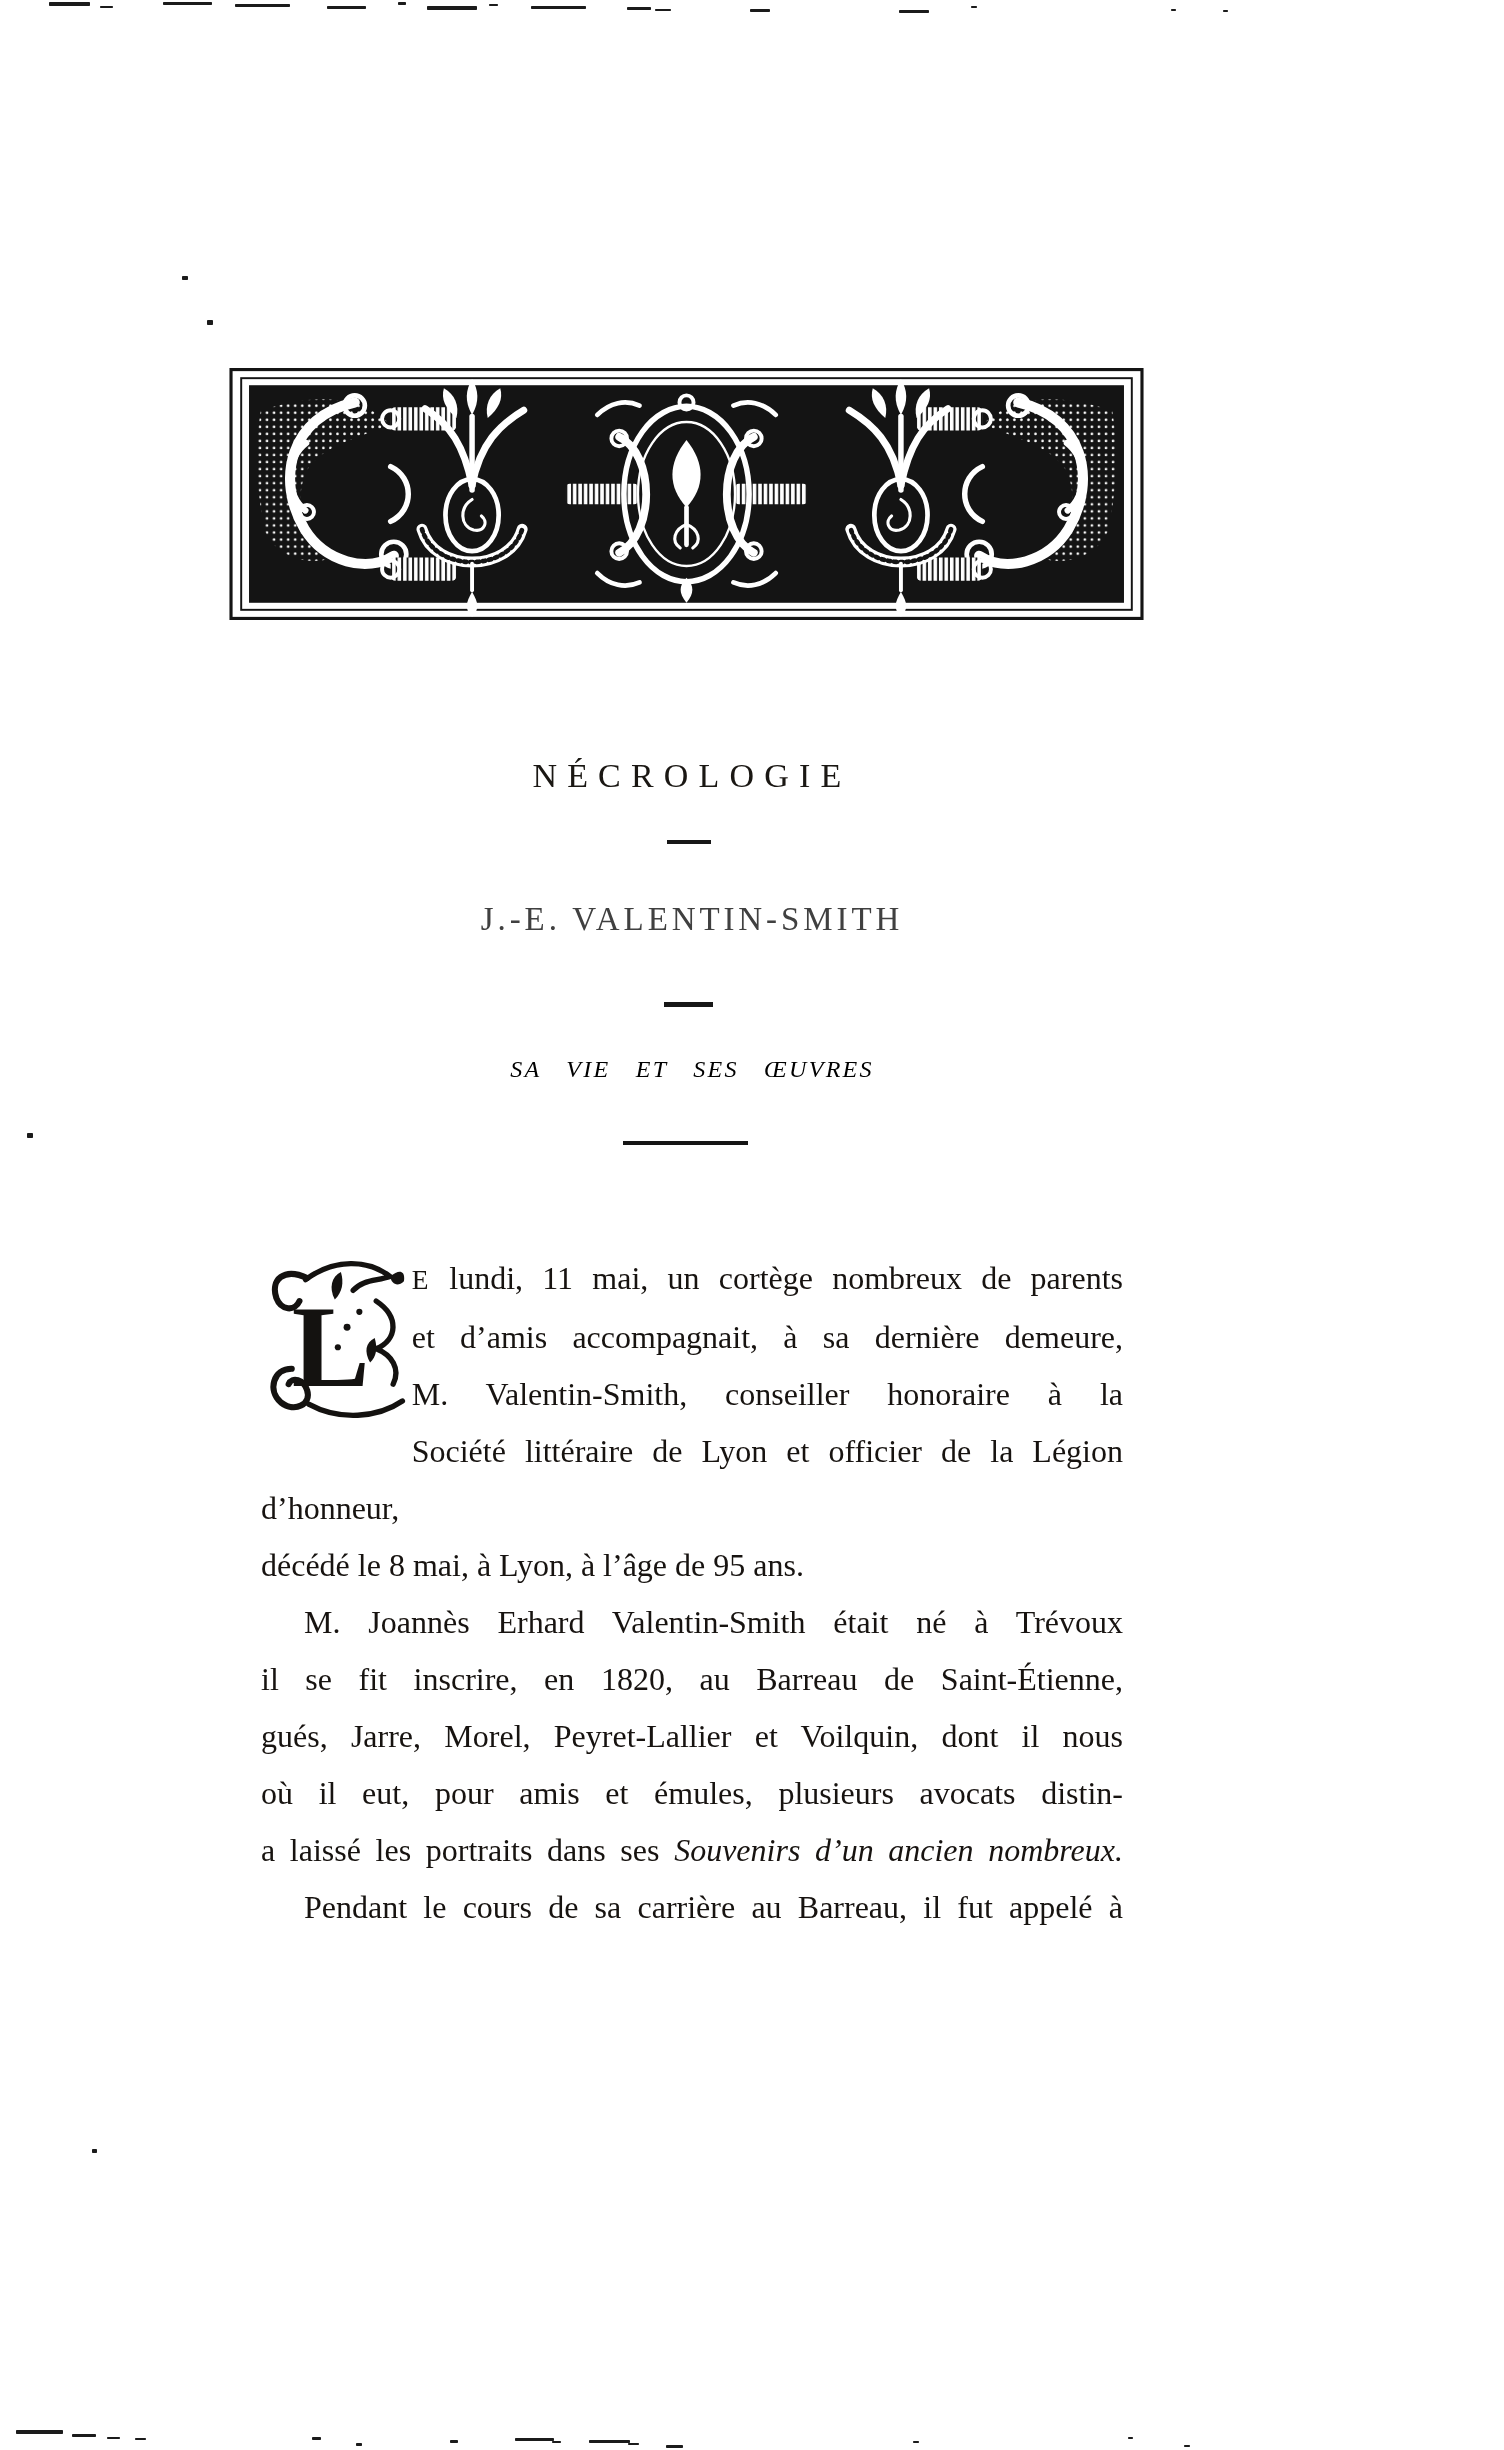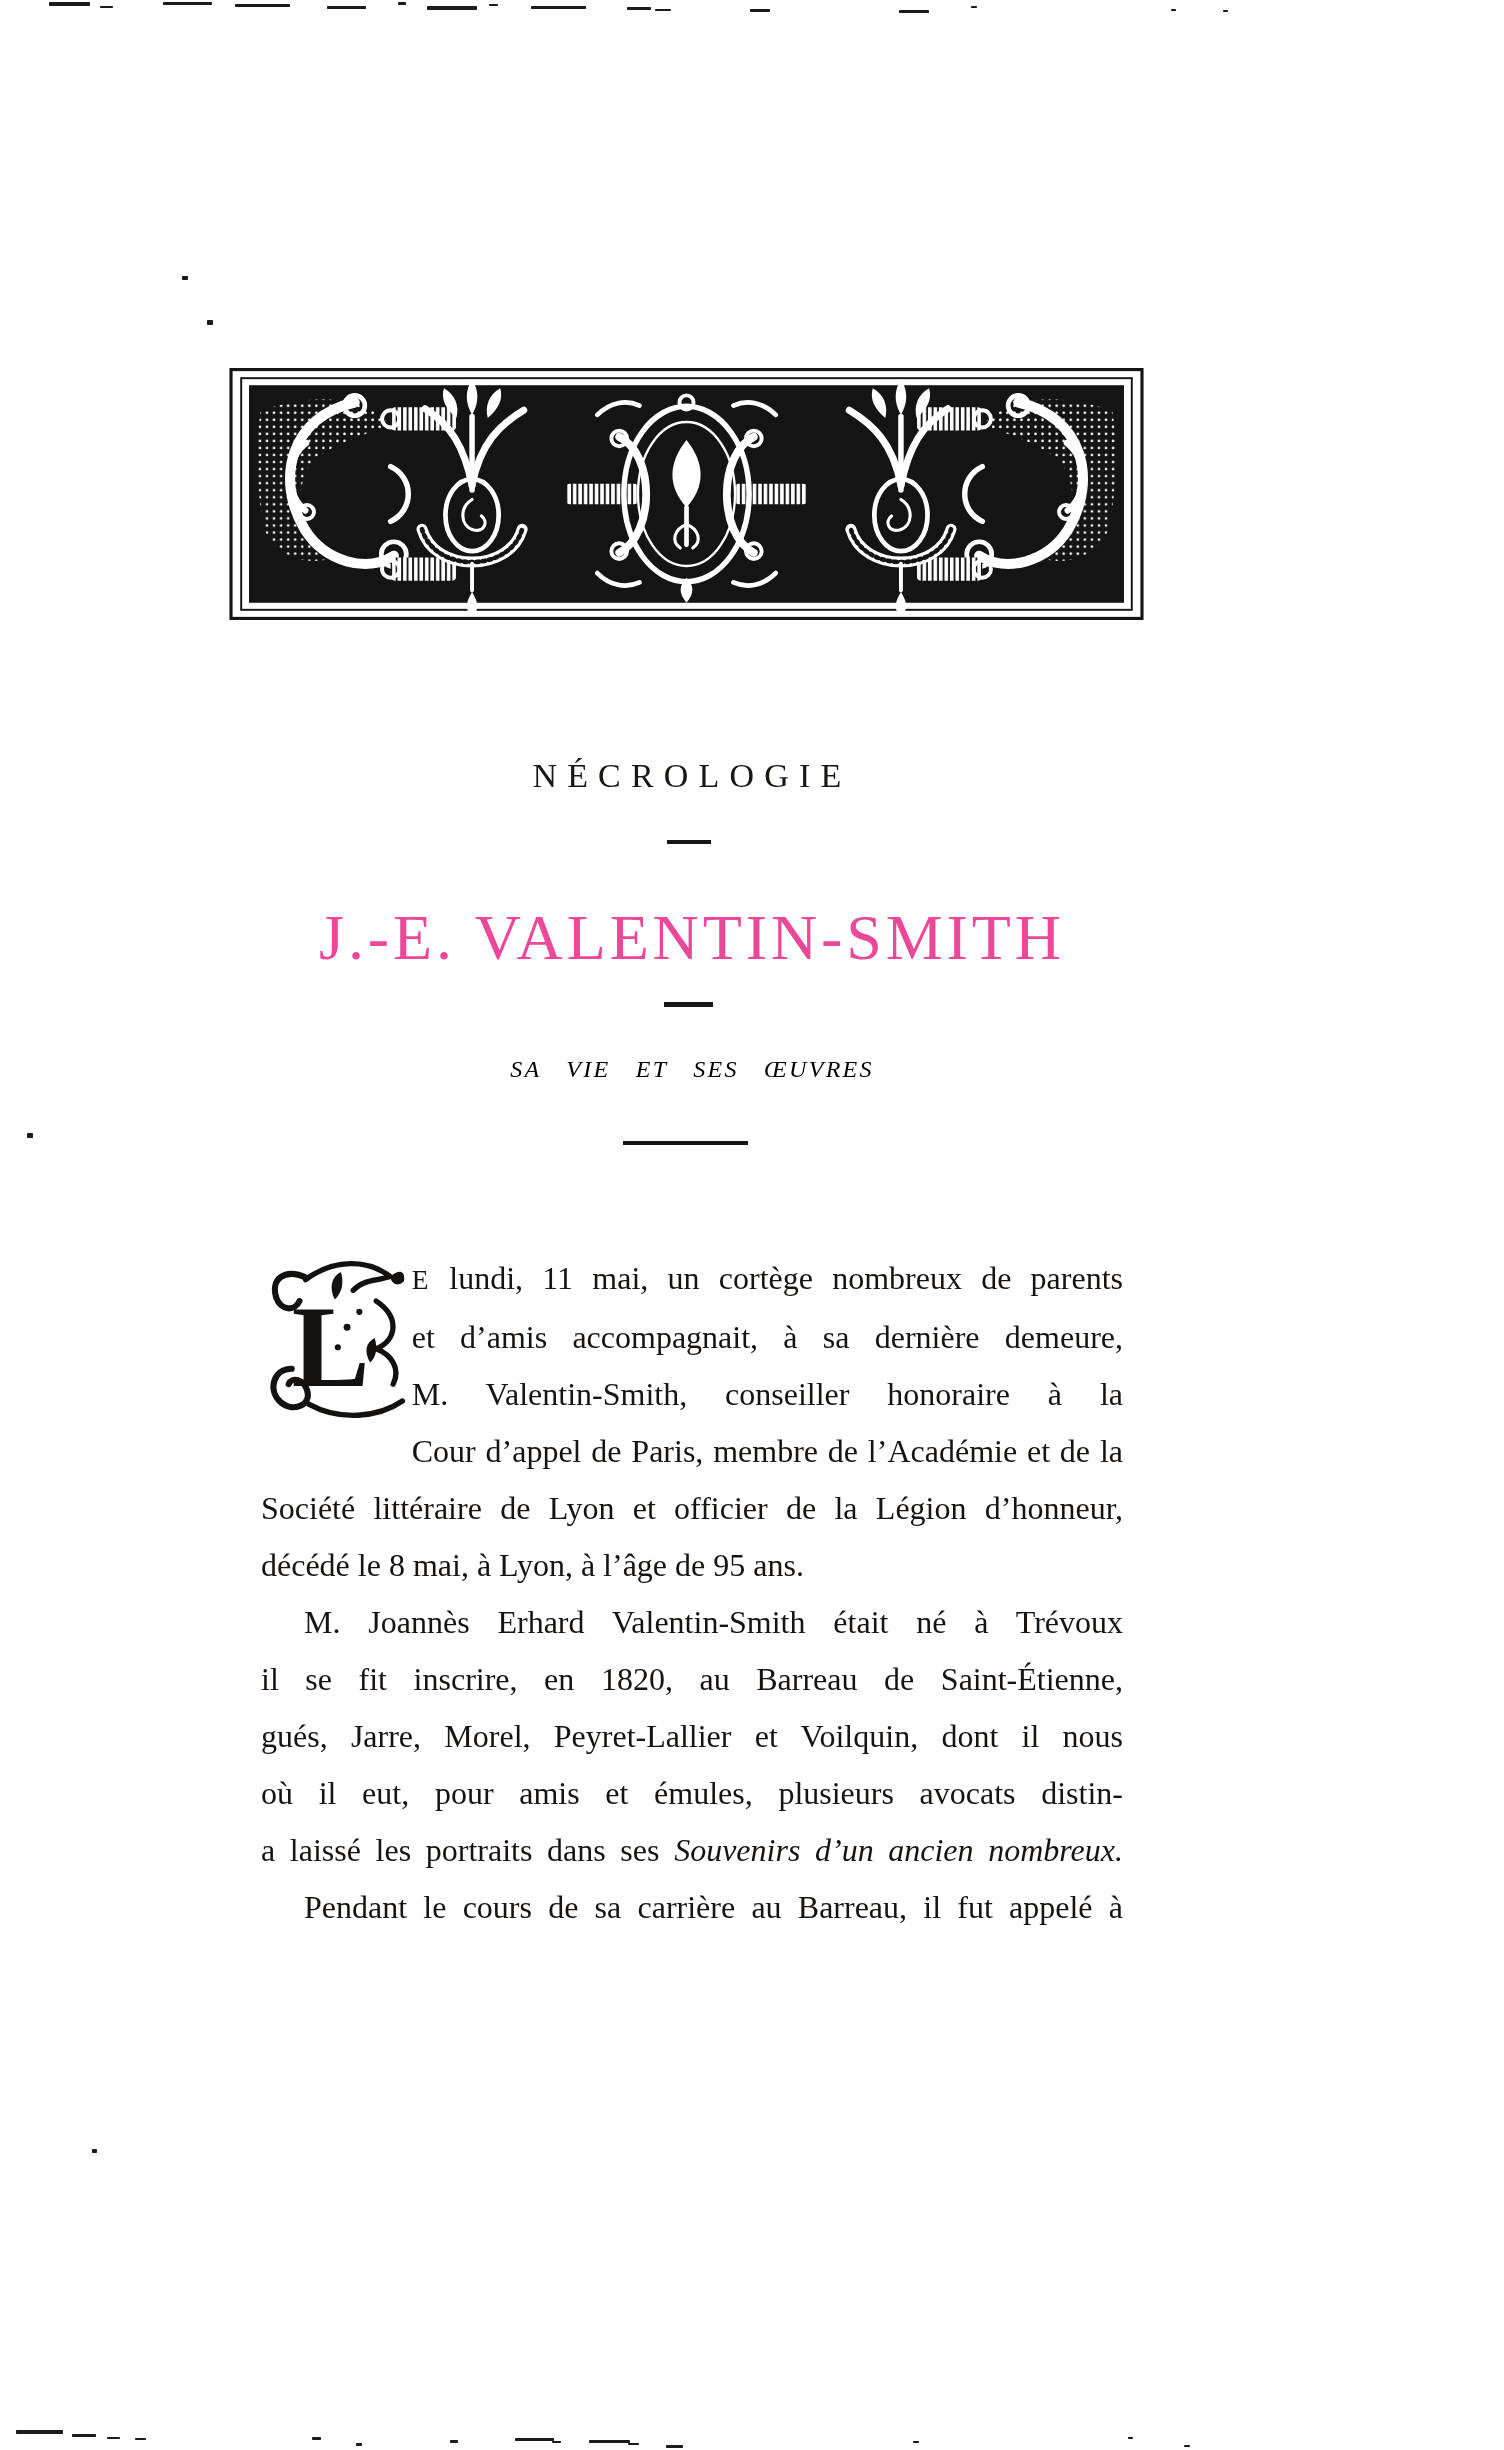--- a/index.html
+++ b/index.html
@@ -15,21 +15,21 @@
   .speck{position:absolute;background:#1b1b1b;border-radius:0.8px;}
   .edge-svg{position:absolute;left:0;top:0;width:1505px;height:2450px;pointer-events:none;}
   
   .banner{position:absolute;left:229px;top:368px;width:915px;height:252px;}
   
   .h-wrap{position:absolute;left:261px;width:862px;text-align:center;}
   .necro{top:757px;font-size:34px;letter-spacing:10.2px;color:#1a1713;}
   .dash{position:absolute;background:#171717;}
   .dash1{left:667px;top:840px;width:44px;height:3.9px;}
   .dash2{left:664px;top:1002px;width:49px;height:4.7px;}
-  .main-title{top:901px;font-size:64px;letter-spacing:3.9px;color:#ec4899;}
+  .main-title{top:901px;font-size:33px;letter-spacing:3.9px;color:#404040;}
   .subtitle{top:1056px;font-size:24px;font-style:italic;letter-spacing:2.3px;word-spacing:17px;color:#000000;}
   .rule{position:absolute;left:623px;top:1141px;width:125px;height:3.9px;background:#151515;}
   
   .body-text{
     position:absolute;left:261px;top:1250px;width:862px;
     font-size:32px;line-height:57px;color:#171310;
   }
   .dropcap{
     float:left;width:146px;height:170px;margin:3.1px 4.7px 0 0;
   }
@@ -136,21 +136,20 @@
         <circle cx="112" cy="96" r="4.5" fill="#141210" stroke="none"></circle>
         <circle cx="100" cy="122" r="4" fill="#141210" stroke="none"></circle>
         <circle cx="128" cy="76" r="4" fill="#141210" stroke="none"></circle>
       </g>
       <text x="40" y="172" font-family="Liberation Serif, serif" font-weight="bold" font-size="152" fill="#141210">L</text>
     </svg>
     <div id="body-lines">
         <div class="line"><span class="sc">E</span><span> lundi, 11 mai, un cortège nombreux de parents</span></div>
         <div class="line"><span>et d’amis accompagnait, à sa dernière demeure,</span></div>
         <div class="line"><span>M. Valentin-Smith, conseiller honoraire à la</span></div>
-        <div class="line"><span>Cour d’appel de Paris, membre de l’Académie et de la</span></div>
         <div class="line"><span>Société littéraire de Lyon et officier de la Légion d’honneur,</span></div>
         <div class="line nj"><span>décédé le 8 mai, à Lyon, à l’âge de 95 ans.</span></div>
         <div class="line ind"><span>M. Joannès Erhard Valentin-Smith était né à Trévoux</span></div>
         <div class="line"><span>il se fit inscrire, en 1820, au Barreau de Saint-Étienne,</span></div>
         <div class="line"><span>gués, Jarre, Morel, Peyret-Lallier et Voilquin, dont il nous</span></div>
         <div class="line"><span>où il eut, pour amis et émules, plusieurs avocats distin-</span></div>
         <div class="line"><span>a laissé les portraits dans ses </span><span class="it">Souvenirs d’un ancien nombreux.</span></div>
         <div class="line ind"><span>Pendant le cours de sa carrière au Barreau, il fut appelé à</span></div>
       </div>
   </div>

